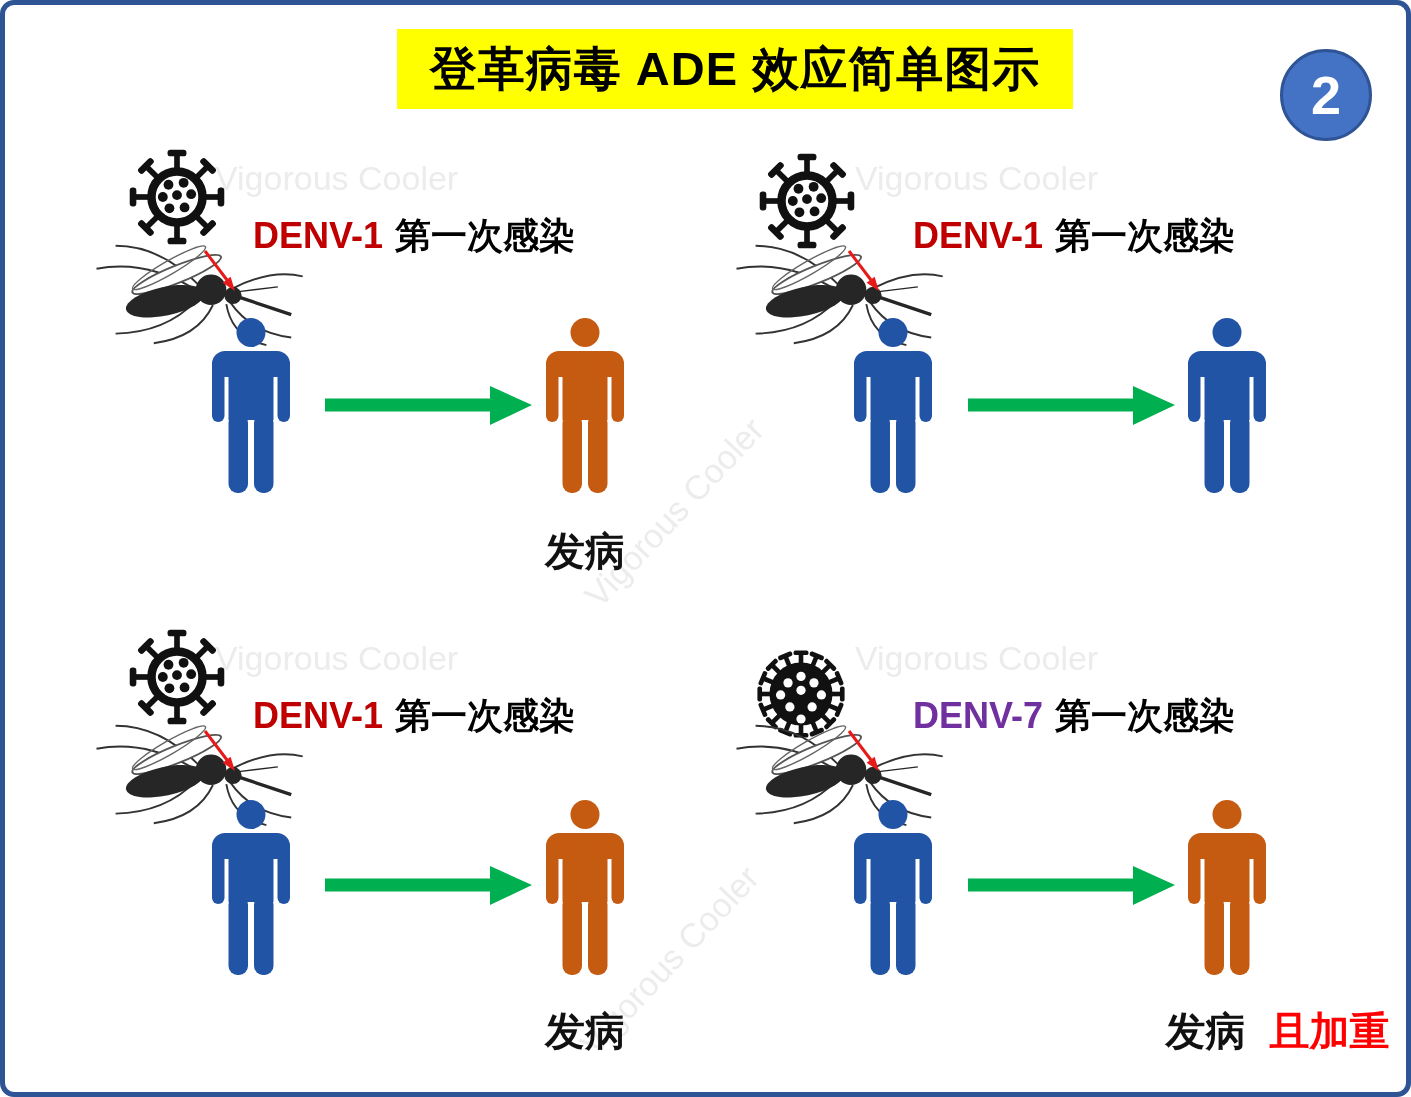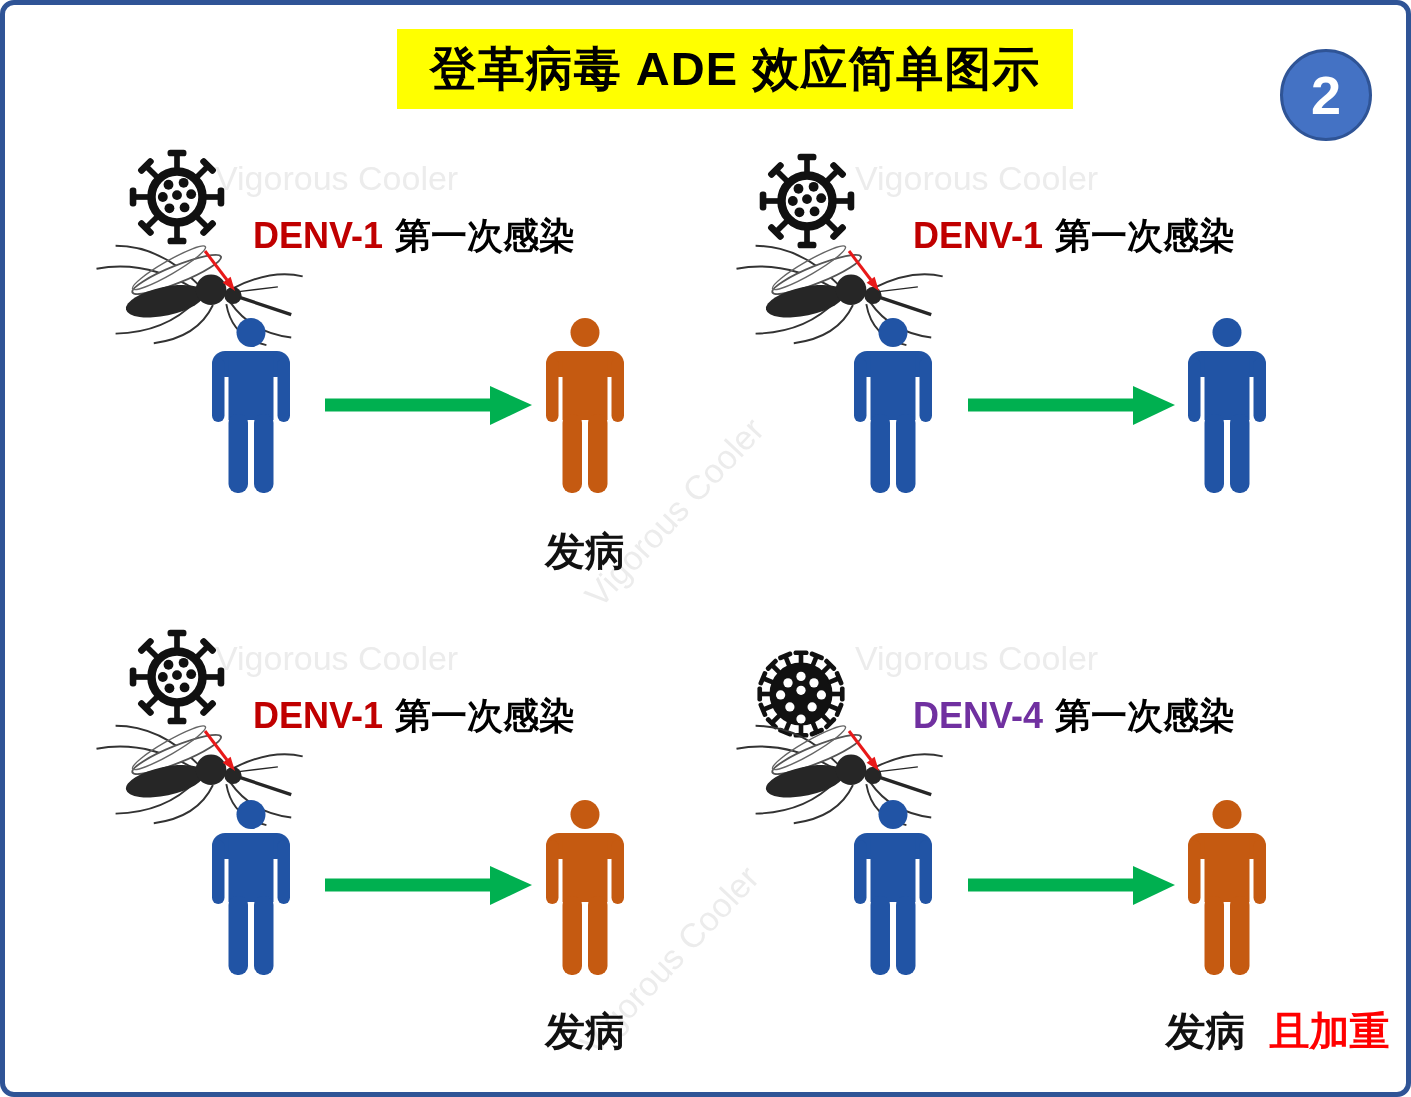--- a/index.html
+++ b/index.html
@@ -263,21 +263,21 @@
     <svg class="virus" viewBox="0 0 110 110" fill="#111">
         <use href="#virus-solid-shape"></use>
       </svg>
     <svg class="mosquito" viewBox="0 0 280 110">
         <use href="#mosquito-shape"></use>
       </svg>
     <svg class="bite-arrow" viewBox="0 0 40 50" fill="#E81919" color="#E81919">
         <use href="#bite-arrow-shape"></use>
       </svg>
     <div class="caption">
-      <span style="color: rgb(112, 48, 160);">DENV-4</span><span class="cjk">第一次感染</span>
+      <span style="color: rgb(112, 48, 160);">DENV-7</span><span class="cjk">第一次感染</span>
     </div>
     <svg class="person left" viewBox="0 0 78 175" fill="#2154A5">
         <use href="#person-shape"></use>
       </svg>
     <svg class="flow-arrow" viewBox="0 0 207 40" fill="#00B050">
         <use href="#flow-arrow-shape"></use>
       </svg>
     <svg class="person right" viewBox="0 0 78 175" fill="#C55A11">
         <use href="#person-shape"></use>
       </svg>

